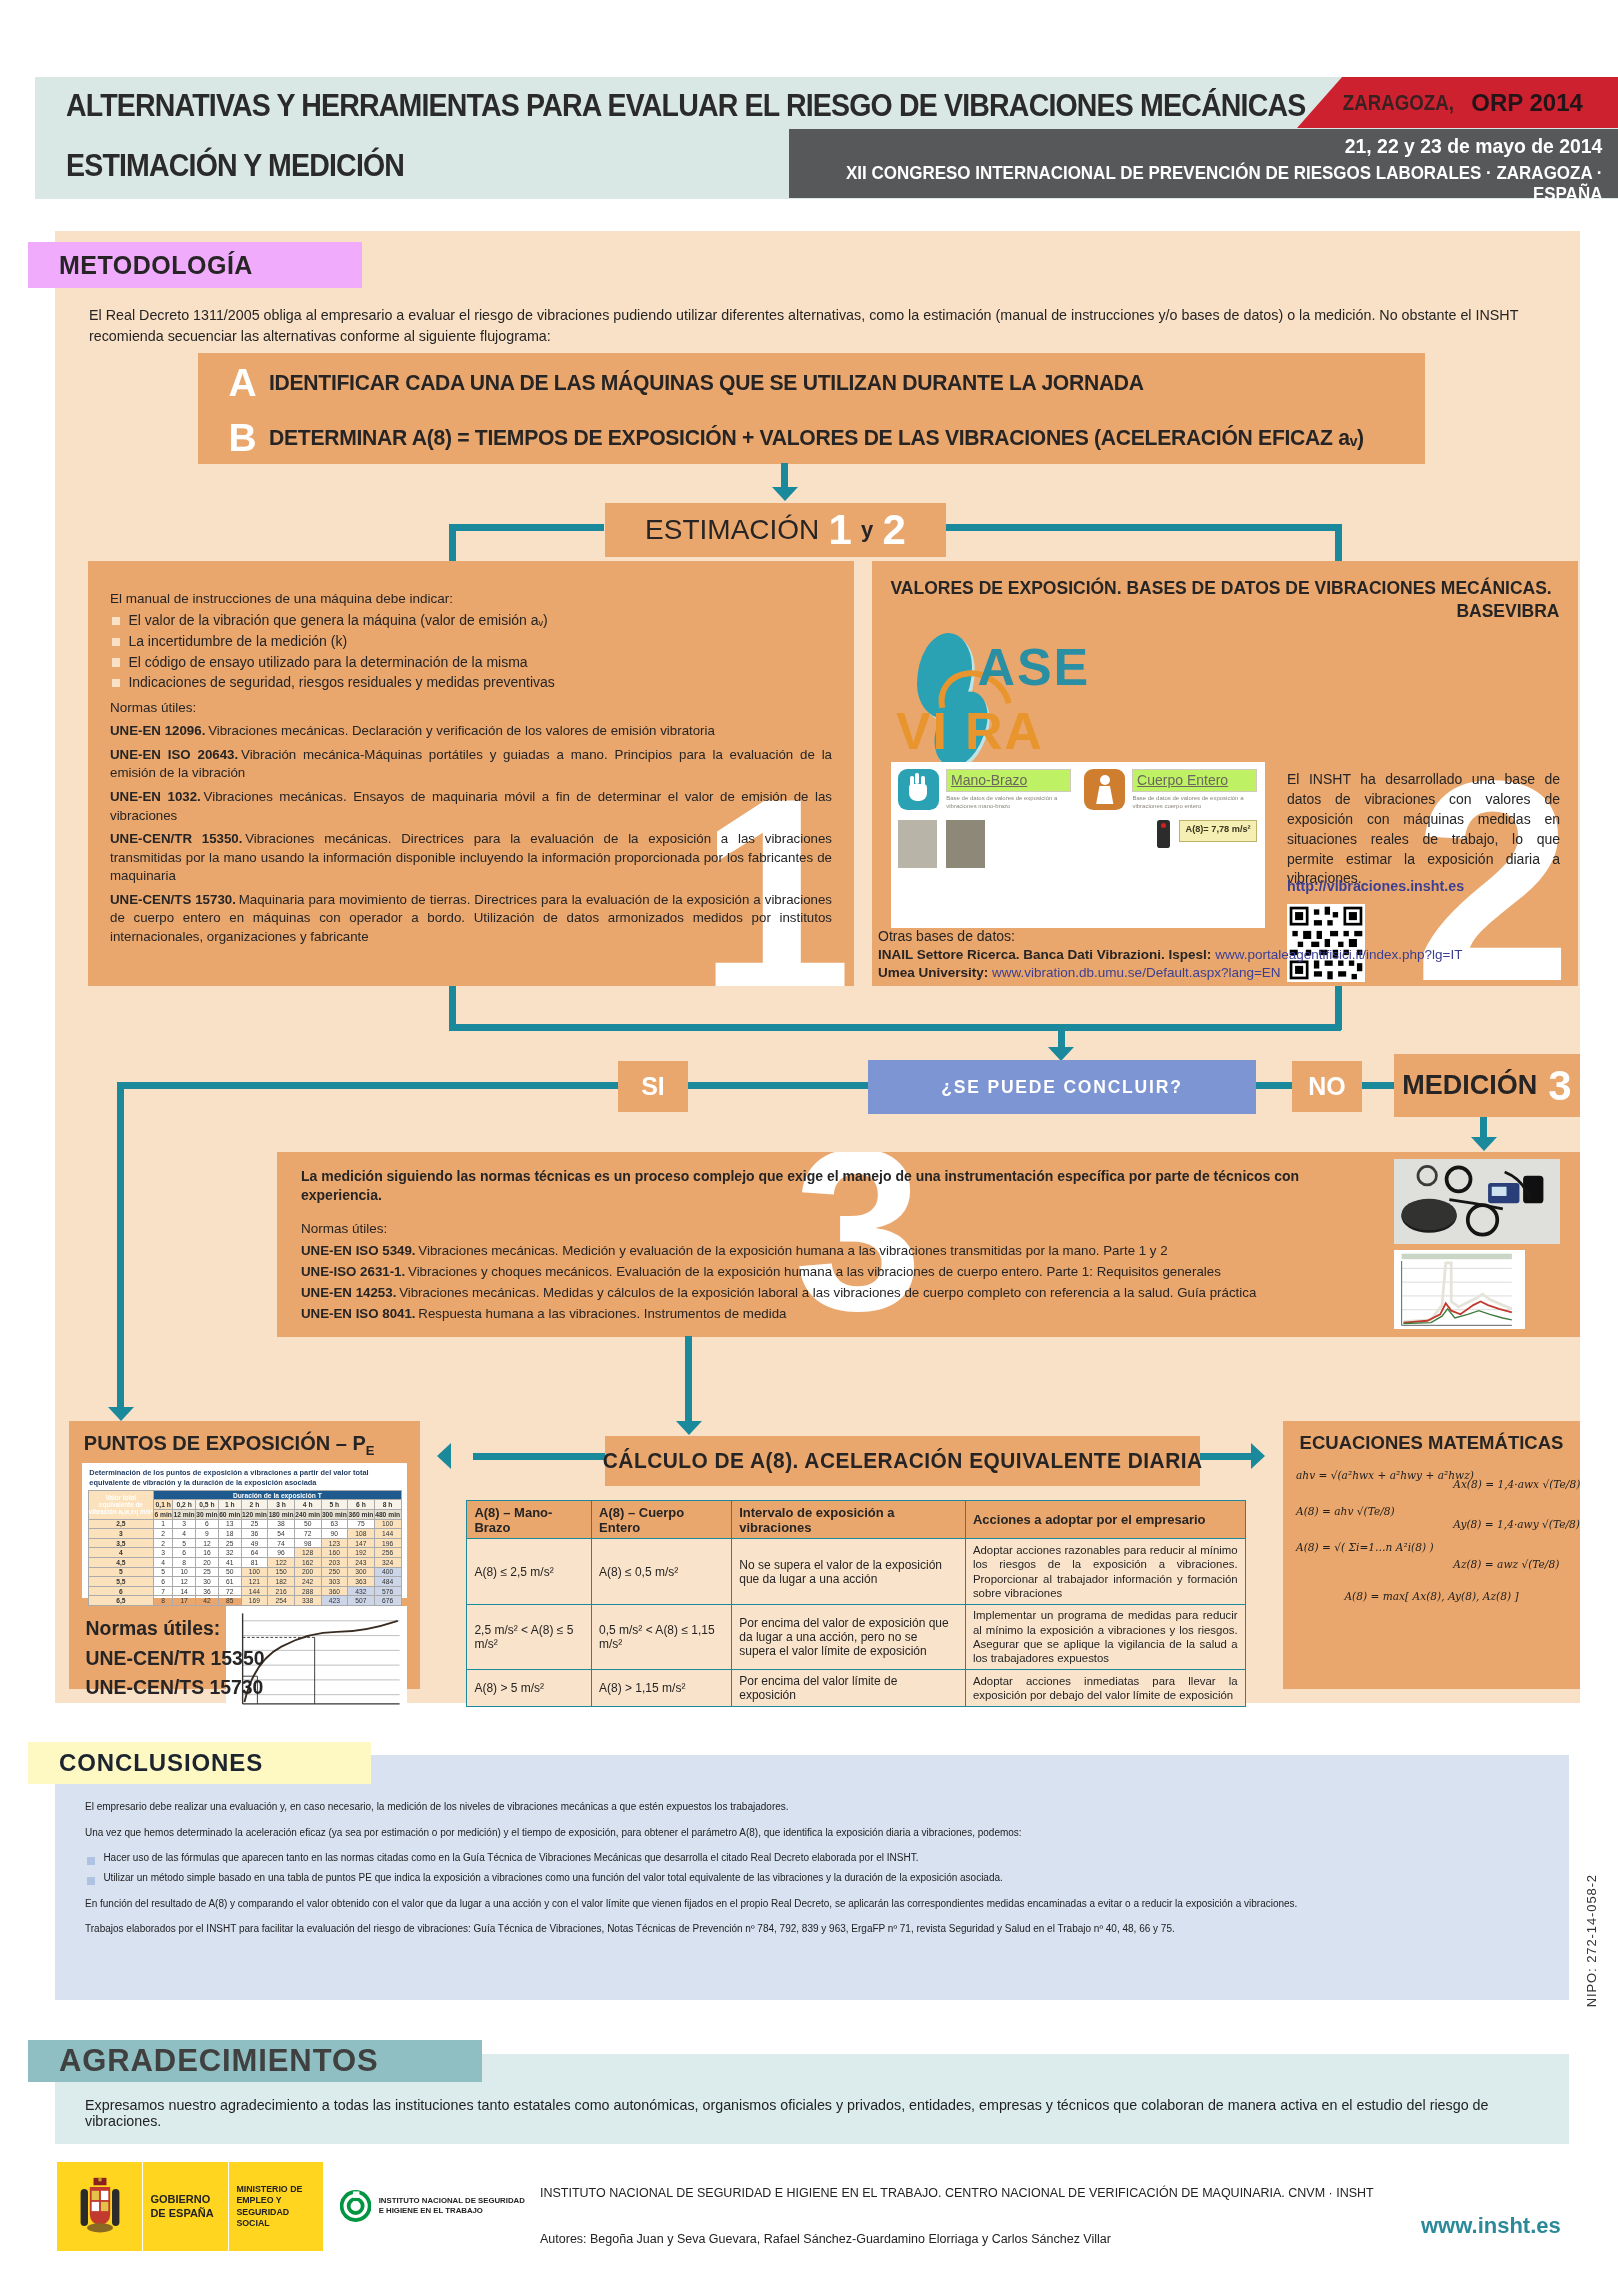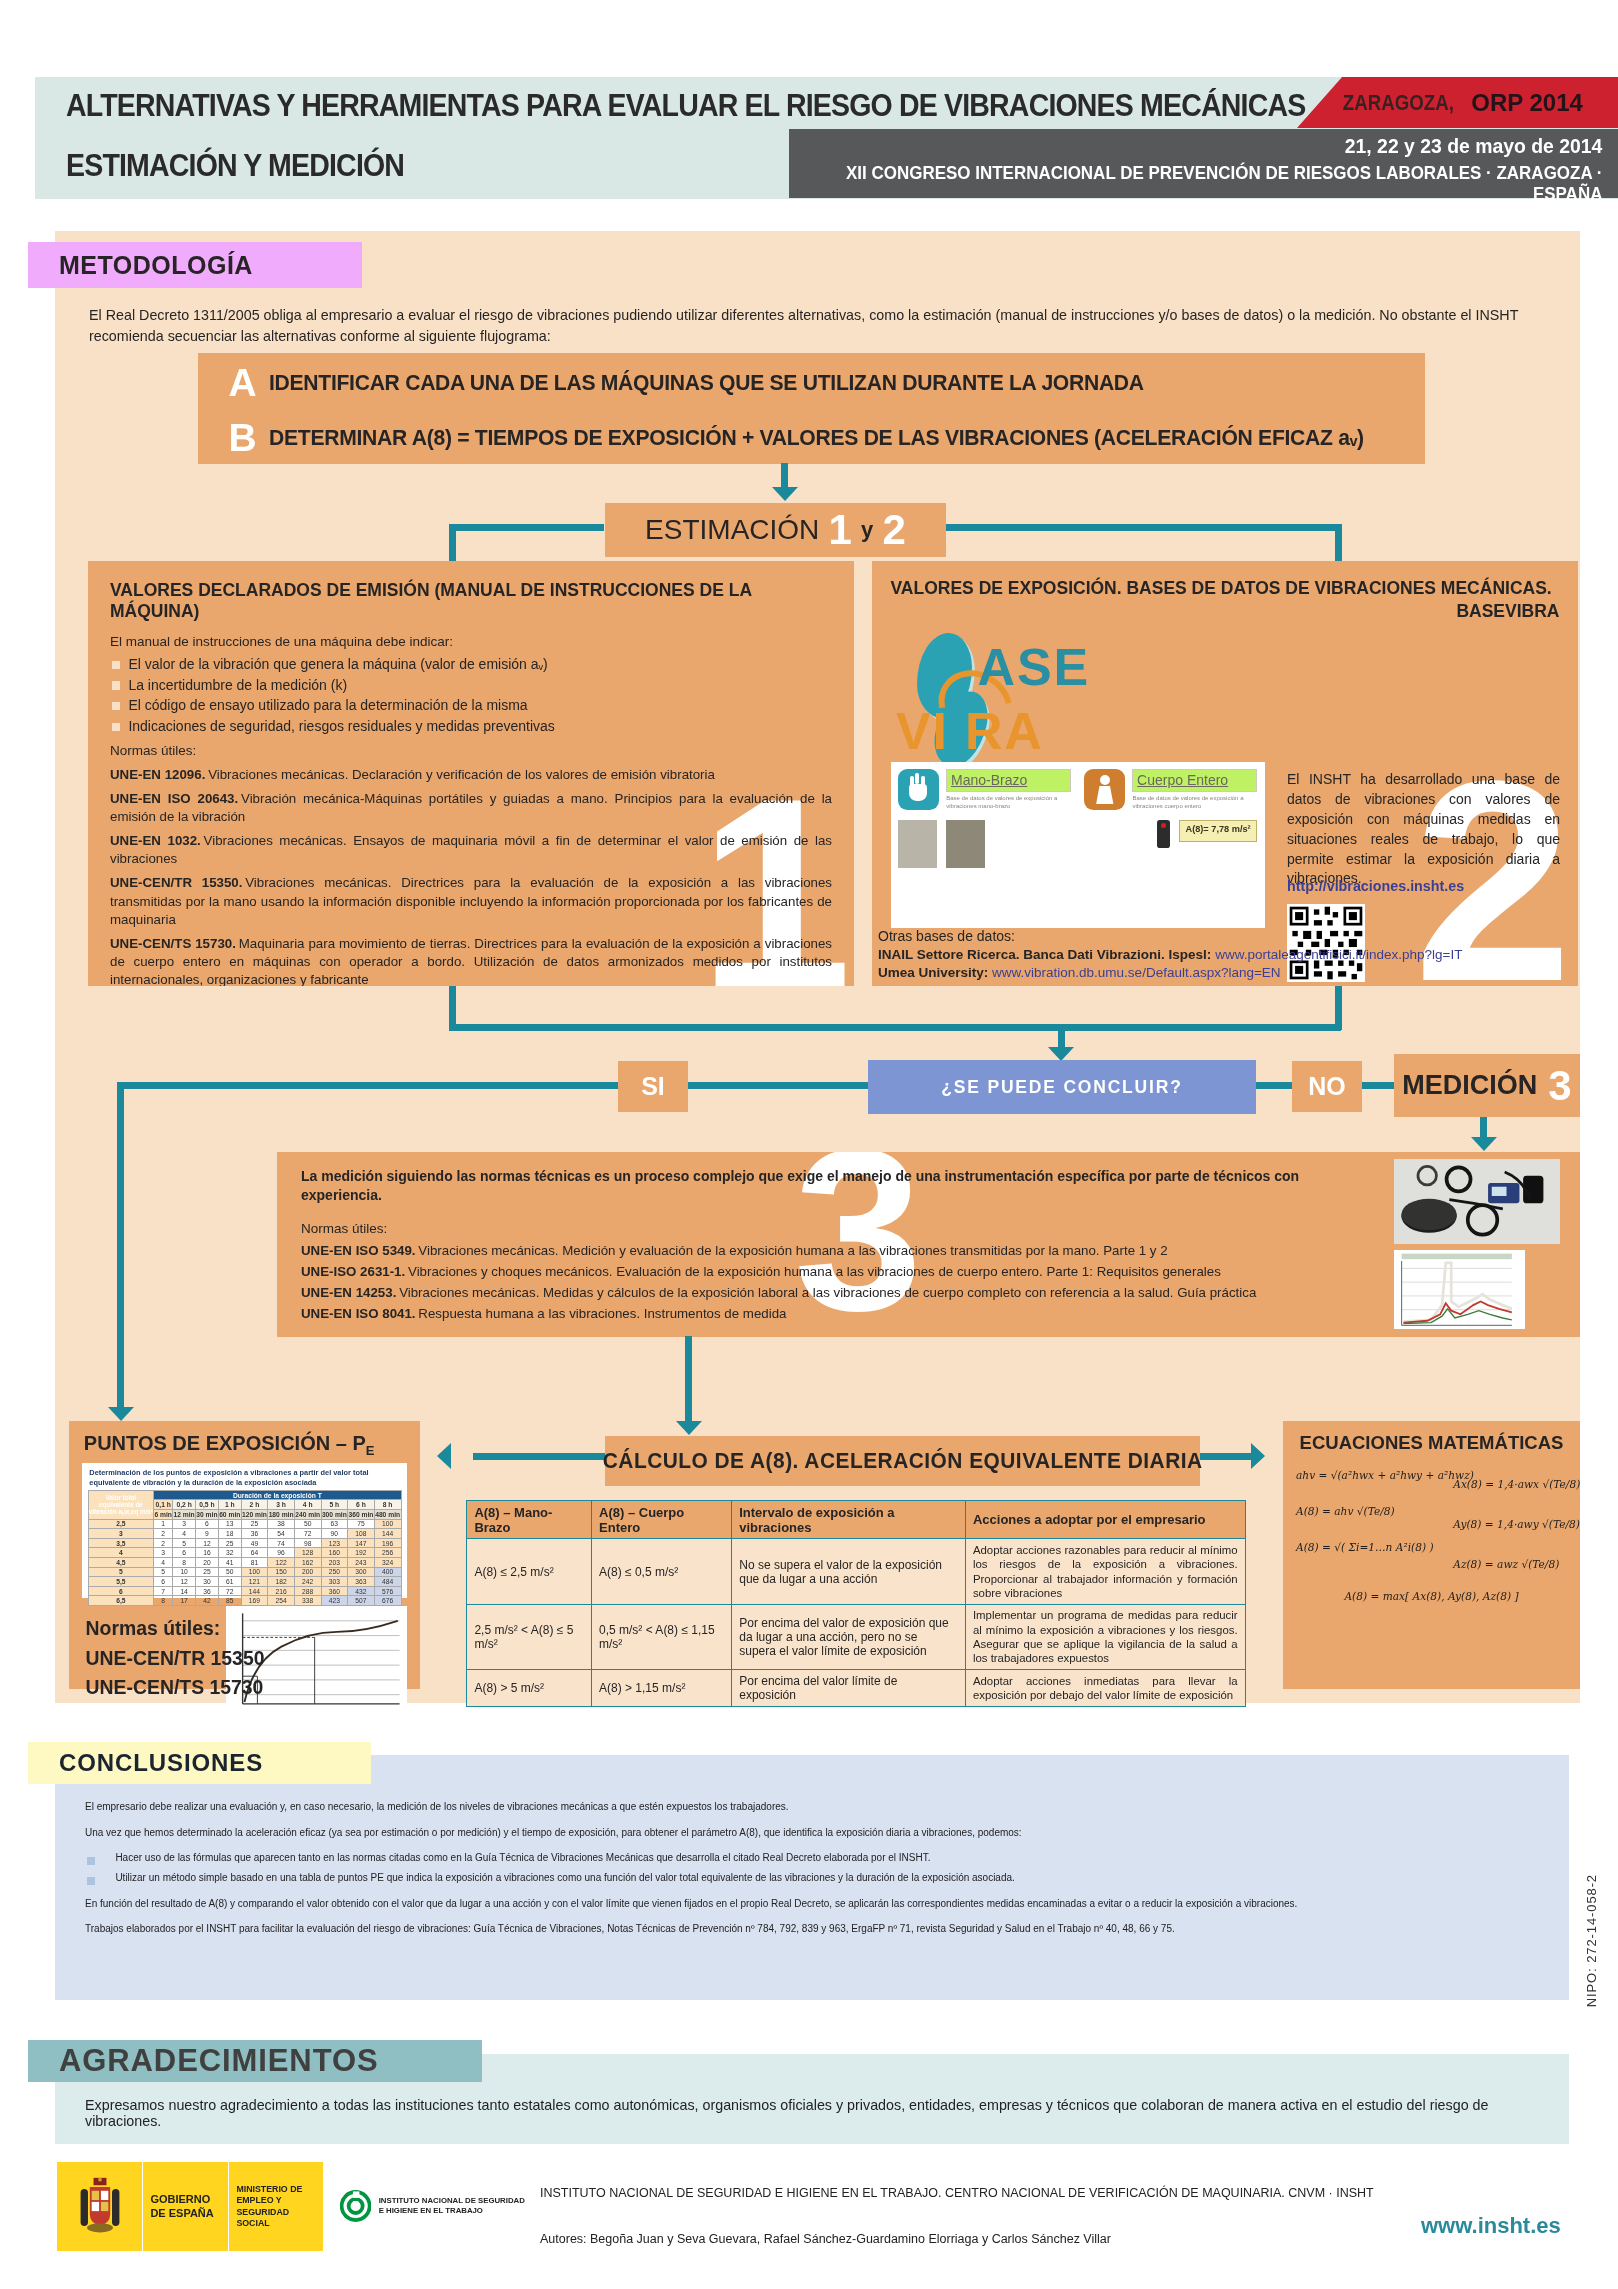--- a/index.html
+++ b/index.html
@@ -142,21 +142,21 @@
   .ecu-col.c2{width:44%;padding-top:9.2px;gap:28px;}
   .eq{font-family:"DejaVu Serif",serif;font-style:italic;font-size:10.6px;color:#1d1d1d;white-space:nowrap;}
   .eq.last{margin-top:20px;text-align:center;white-space:nowrap;}
 
   
   .conc-panel{left:55px;top:1755px;width:1514px;height:245px;background:#d8e2f1;}
   .conc-bar{left:28px;top:1742px;width:343px;height:42px;background:#fef9c3;display:flex;align-items:center;}
   .conc-bar span{font-size:24px;font-weight:bold;color:#1c2430;margin-left:31px;letter-spacing:0.9px;}
   .conc-text{left:85px;top:1800px;width:1440px;font-size:10px;line-height:1.45;color:#222;}
   .conc-text p{margin:0 0 11px 0;}
-  .conc-text .cb{display:flex;margin:0 0 5.5px 0;gap:12px;}
+  .conc-text .cb{display:flex;margin:0 0 5.5px 0;}
   .conc-text .cb .sq{flex:0 0 8.3px;width:8.3px;height:8.3px;background:#aec2e2;margin:5.5px 8.3px 0 1.8px;}
   .nipo{left:1584px;top:1874px;width:18.5px;font-size:13px;color:#333;writing-mode:vertical-rl;transform:rotate(180deg);letter-spacing:0.9px;}
 
   
   .agra-panel{left:55px;top:2054px;width:1514px;height:90px;background:#dcecec;}
   .agra-bar{left:28px;top:2040px;width:454px;height:42px;background:#8fbfc2;display:flex;align-items:center;}
   .agra-bar span{font-size:31px;font-weight:bold;color:#404040;margin-left:31px;letter-spacing:0.9px;}
   .agra-text{left:85px;top:2097px;width:1440px;font-size:14.3px;color:#222;}
 
   
@@ -214,21 +214,20 @@
   <span class="num">2</span>
 </div>
 <div class="abs tealline" style="left:452px;top:524px;width:152px;height:6.5px;"></div>
 <div class="abs tealline" style="left:946px;top:524px;width:392px;height:6.5px;"></div>
 <div class="abs tealline" style="left:449px;top:524px;width:6.5px;height:37px;"></div>
 <div class="abs tealline" style="left:1335px;top:524px;width:6.5px;height:37px;"></div>
 
 <div class="abs orangebox box1">
   <div class="bignum" style="right:1.8px;bottom:-16.6px;font-size:277px;">1</div>
   <div class="boxcontent">
-    <div class="boxtitle">VALORES DECLARADOS DE EMISIÓN (MANUAL DE INSTRUCCIONES DE LA MÁQUINA)</div>
     <div class="smalltext" style="margin-top:9.2px;">El manual de instrucciones de una máquina debe indicar:</div>
     <div class="bullet">
         <span class="sq"></span>
         <span>El valor de la vibración que genera la máquina (valor de emisión aᵥ)</span>
       </div>
     <div class="bullet">
         <span class="sq"></span>
         <span>La incertidumbre de la medición (k)</span>
       </div>
     <div class="bullet">

